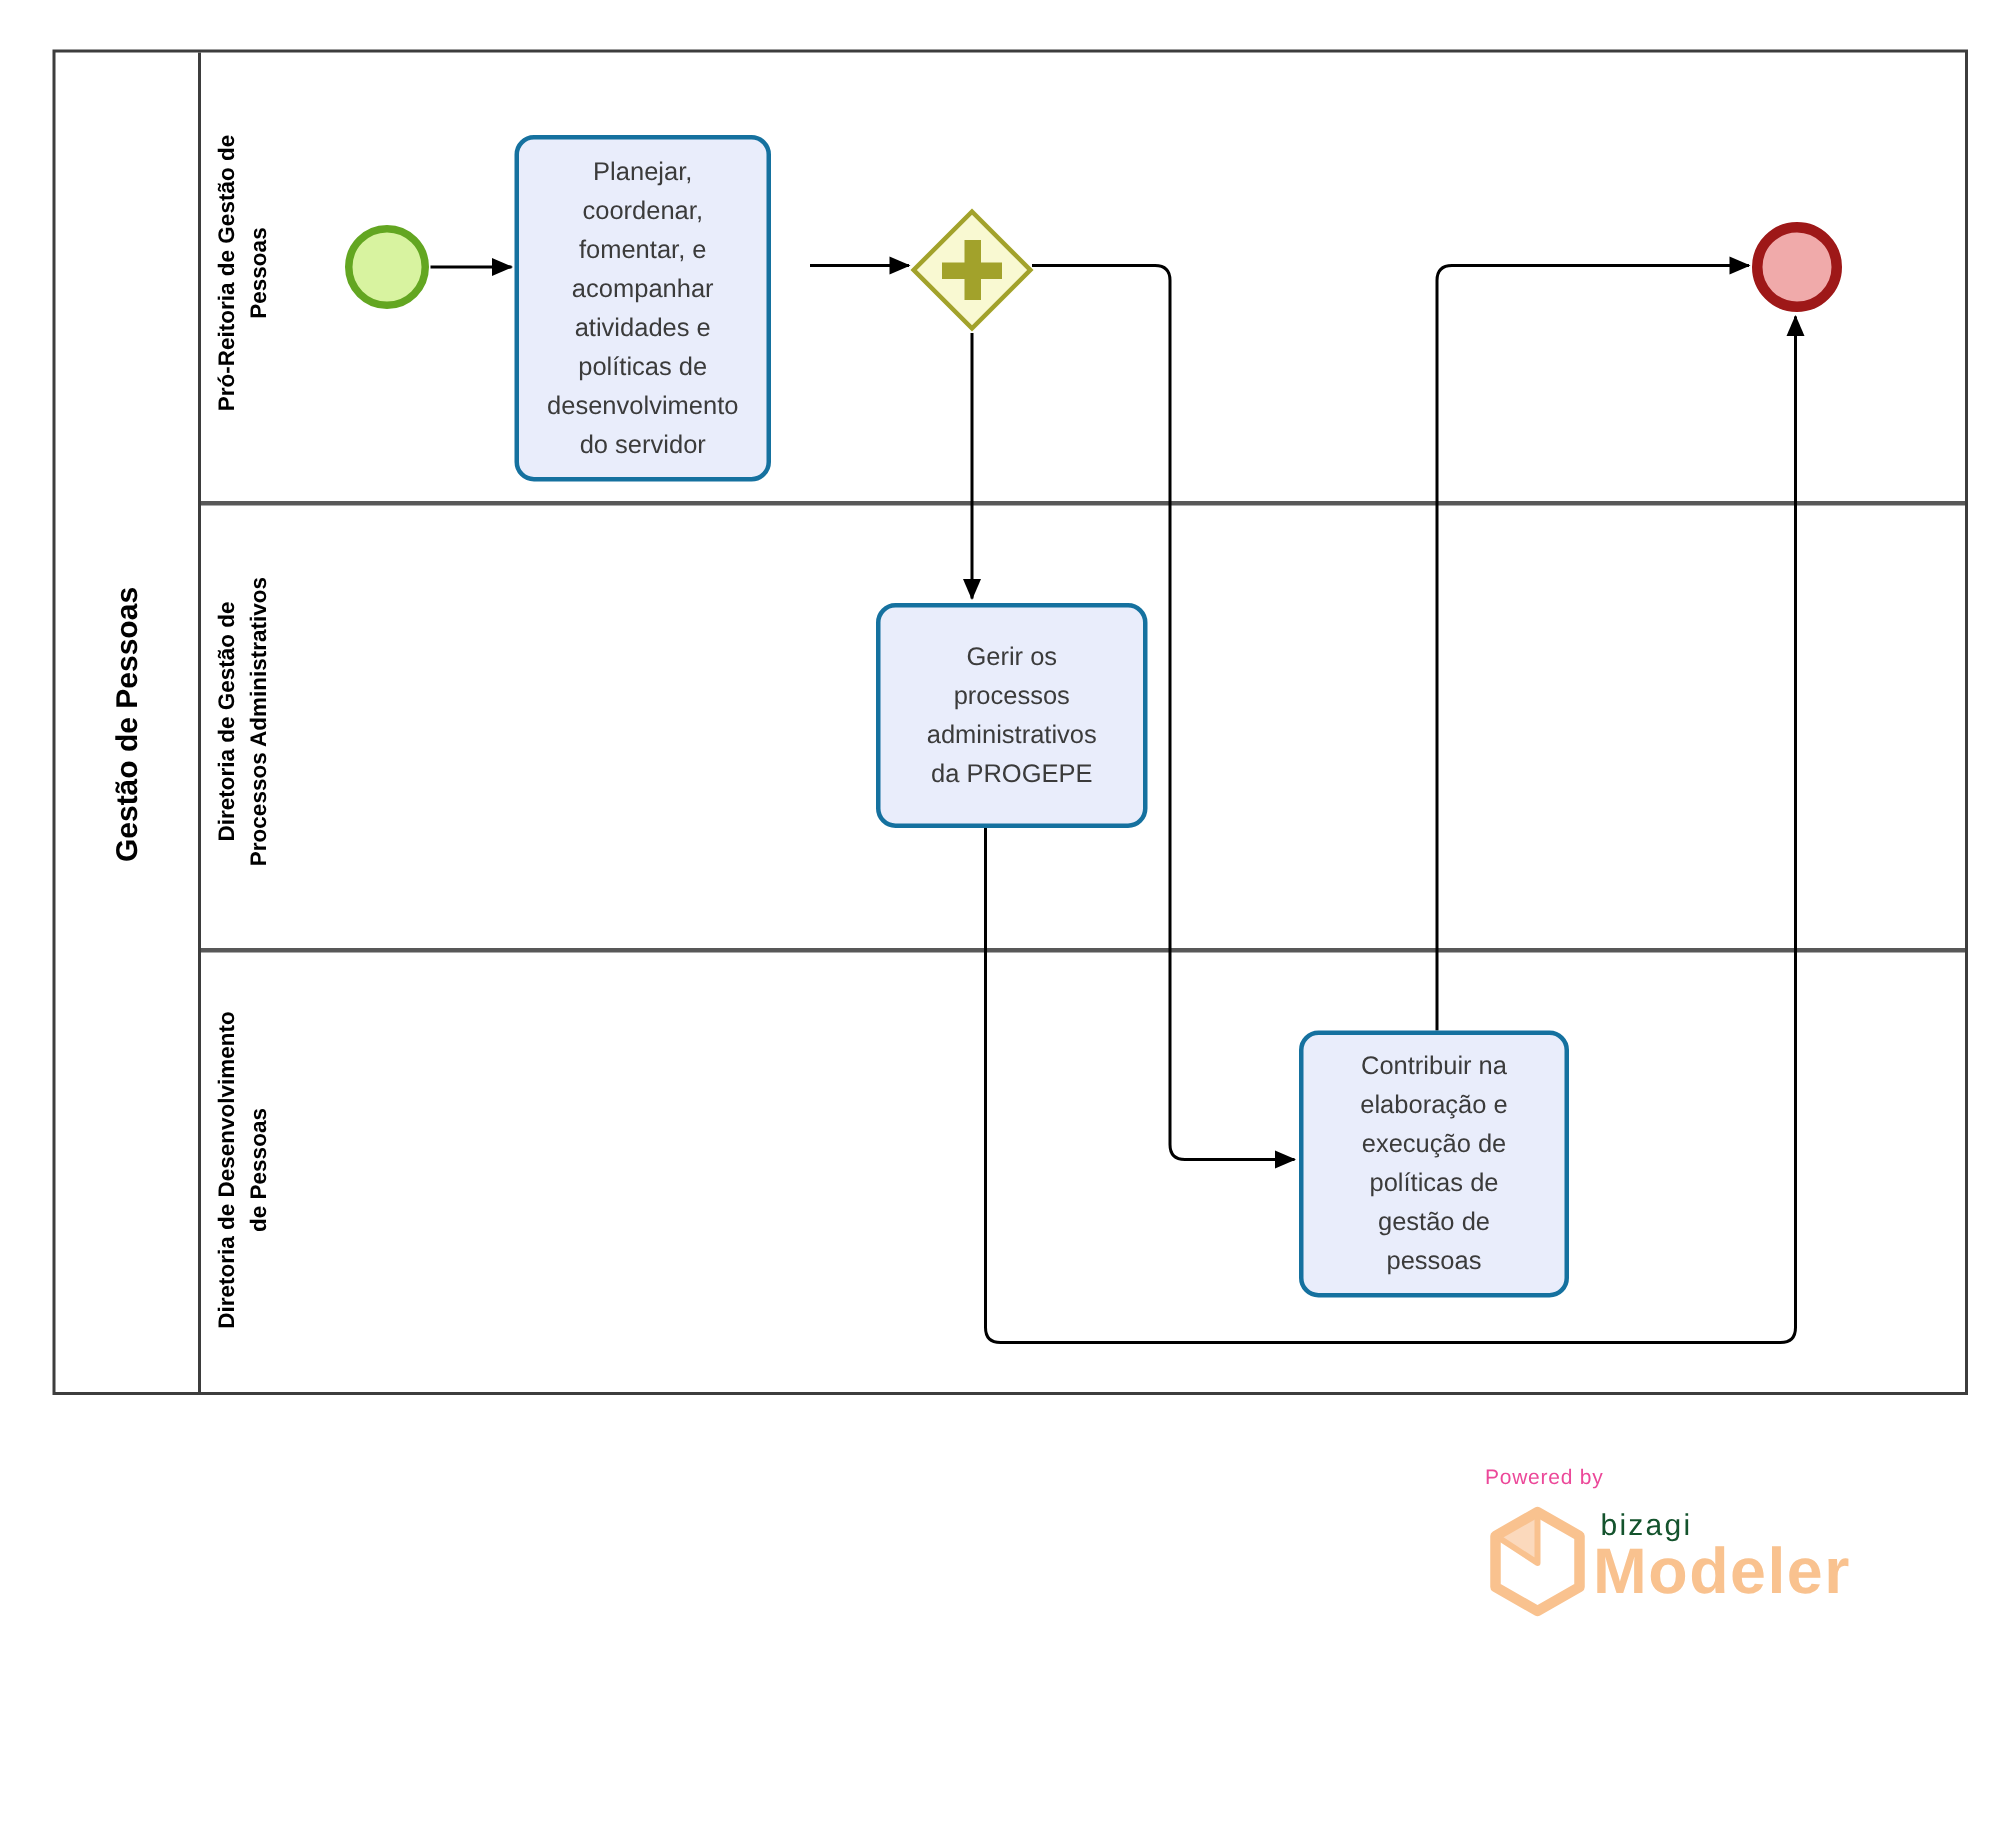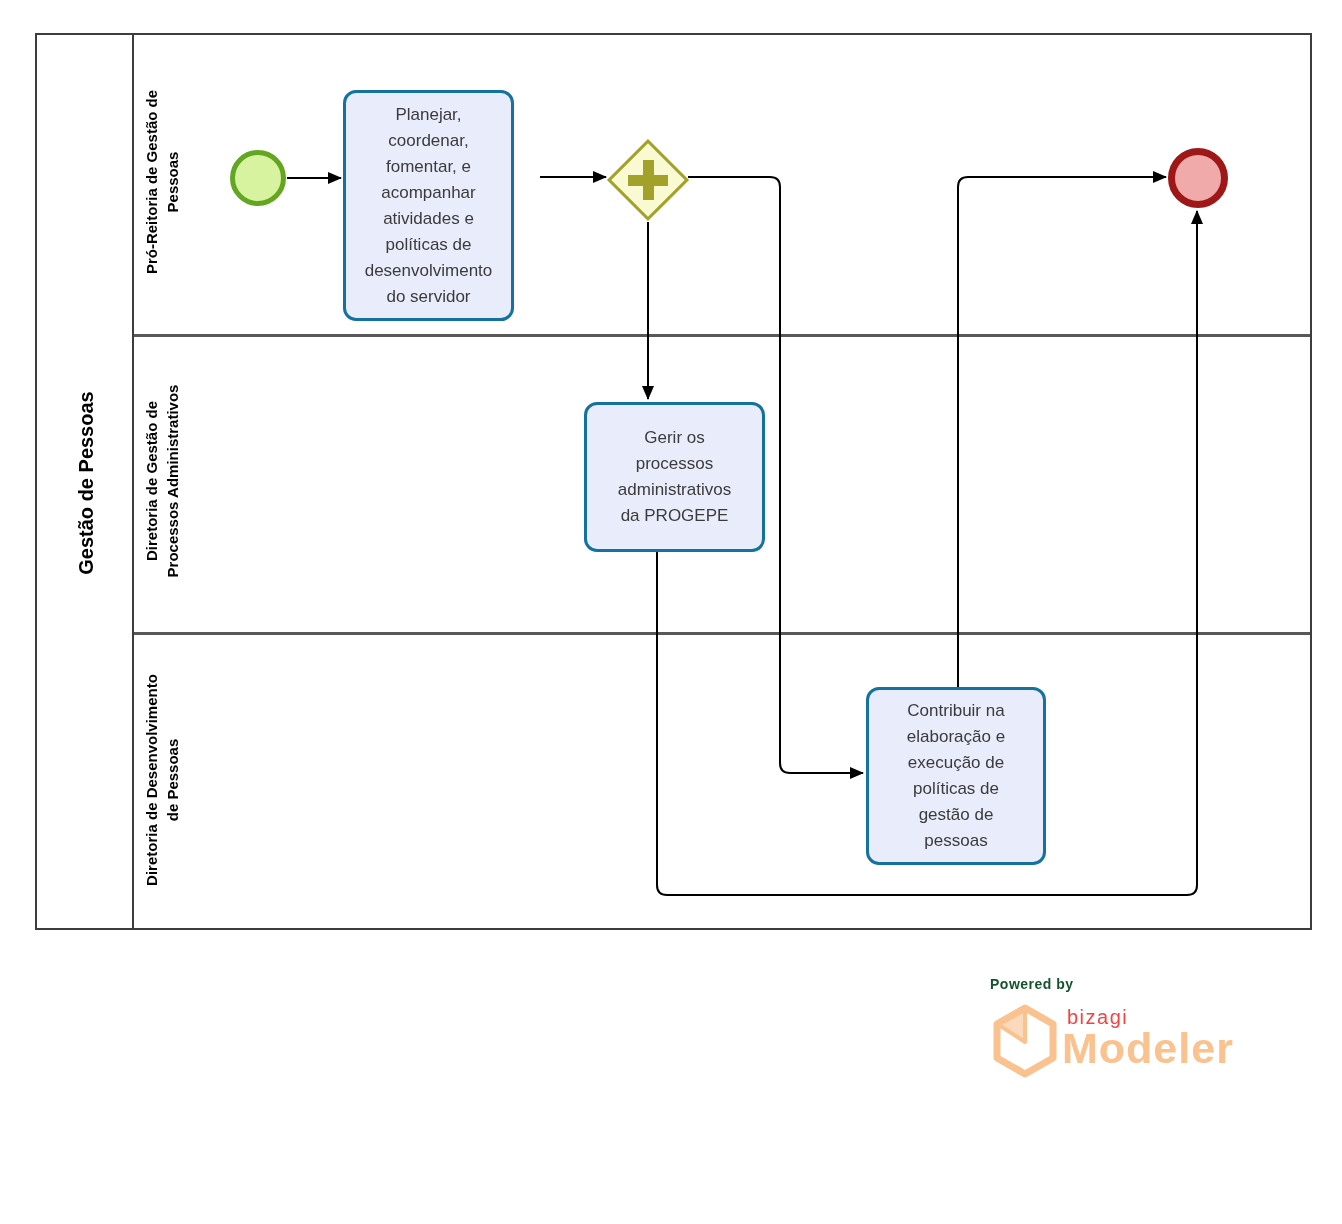--- a/index.html
+++ b/index.html
@@ -62,26 +62,26 @@
   }
   .gateway-plus .bar-v{
     position:absolute;left:-5.5px;top:-20px;width:11px;height:40px;
     background:var(--gateway-border);
   }
   
   svg.flows{position:absolute;left:0;top:0;z-index:5;pointer-events:none;}
   .flow{fill:none;stroke:var(--flow);stroke-width:2px;stroke-linejoin:round;}
   
   .powered-by{
-    position:absolute;left:990px;top:976px;font-size:14px;font-weight:bold;
-    color:#14532d;letter-spacing:0.5px;
+    position:absolute;left:990px;top:976px;font-size:14px;font-weight:normal;
+    color:#ec4899;letter-spacing:0.5px;
   }
   .logo-hex{position:absolute;left:992px;top:1002px;}
   .brand-bizagi{
-    position:absolute;left:1067px;top:1006px;font-size:20px;color:#ef4444;
+    position:absolute;left:1067px;top:1006px;font-size:20px;color:#14532d;
     letter-spacing:1.5px;
   }
   .brand-modeler{
     position:absolute;left:1062px;top:1024px;font-size:43px;font-weight:600;
     color:#f9c28f;letter-spacing:1px;
   }
 </style>
 </head>
 <body>
 

